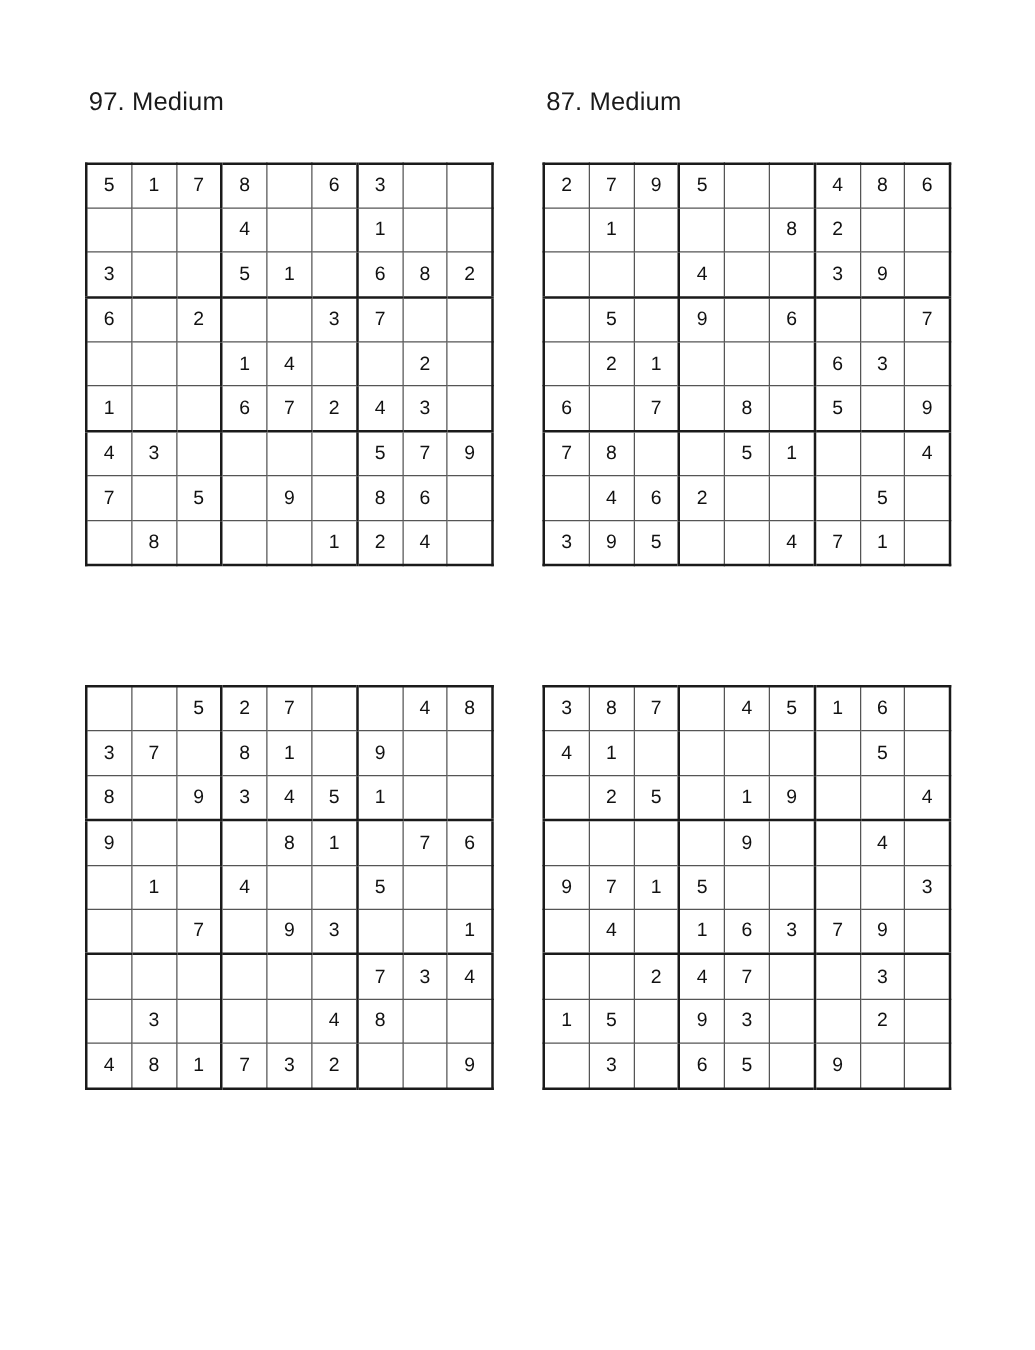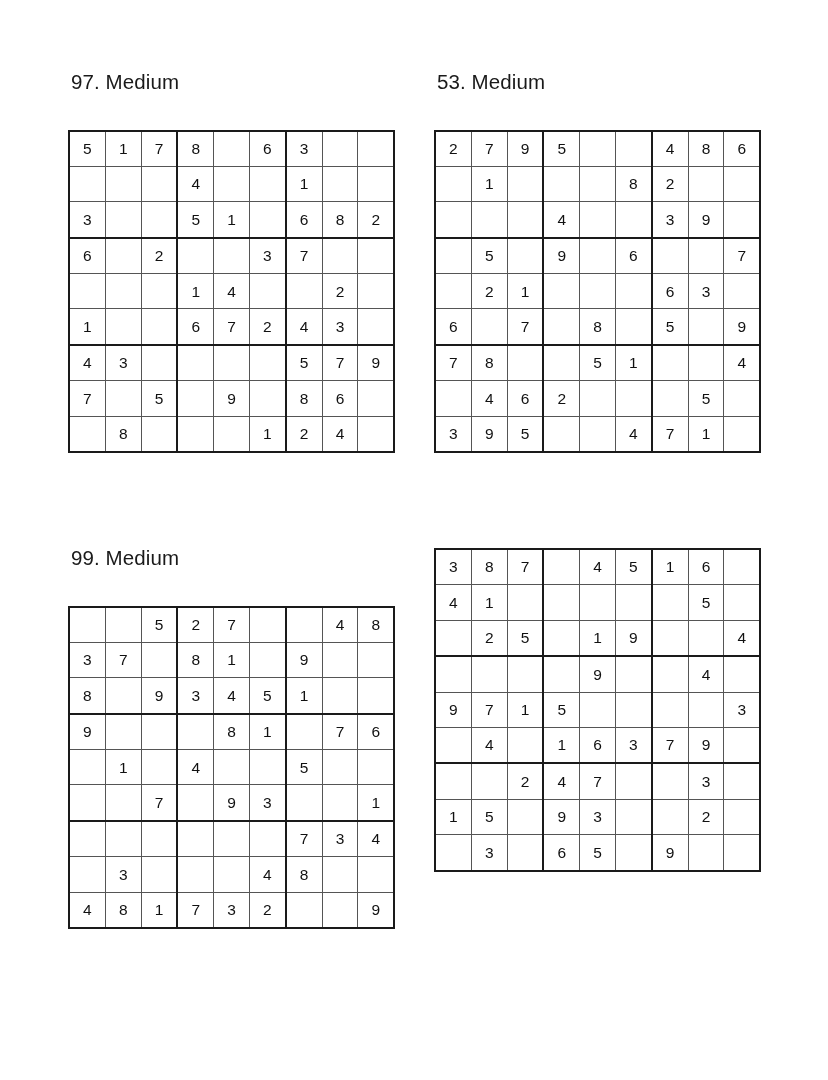--- a/index.html
+++ b/index.html
@@ -189,21 +189,21 @@
               <td class="box-right">1</td>
               <td>2</td>
               <td>4</td>
               <td class="last-col empty"></td>
             </tr>
           </tbody>
         </table>
     </div>
 
     <div class="puzzle-block p1">
-      <div class="puzzle-title">53. Medium</div>
+      <div class="puzzle-title">87. Medium</div>
       <table class="sudoku">
           <tbody>
             <tr>
               <td>2</td>
               <td>7</td>
               <td class="box-right">9</td>
               <td>5</td>
               <td class="empty"></td>
               <td class="box-right empty"></td>
               <td>4</td>
@@ -296,21 +296,20 @@
               <td class="box-right">4</td>
               <td>7</td>
               <td>1</td>
               <td class="last-col empty"></td>
             </tr>
           </tbody>
         </table>
     </div>
 
     <div class="puzzle-block p2">
-      <div class="puzzle-title">99. Medium</div>
       <table class="sudoku">
           <tbody>
             <tr>
               <td class="empty"></td>
               <td class="empty"></td>
               <td class="box-right">5</td>
               <td>2</td>
               <td>7</td>
               <td class="box-right empty"></td>
               <td class="empty"></td>

